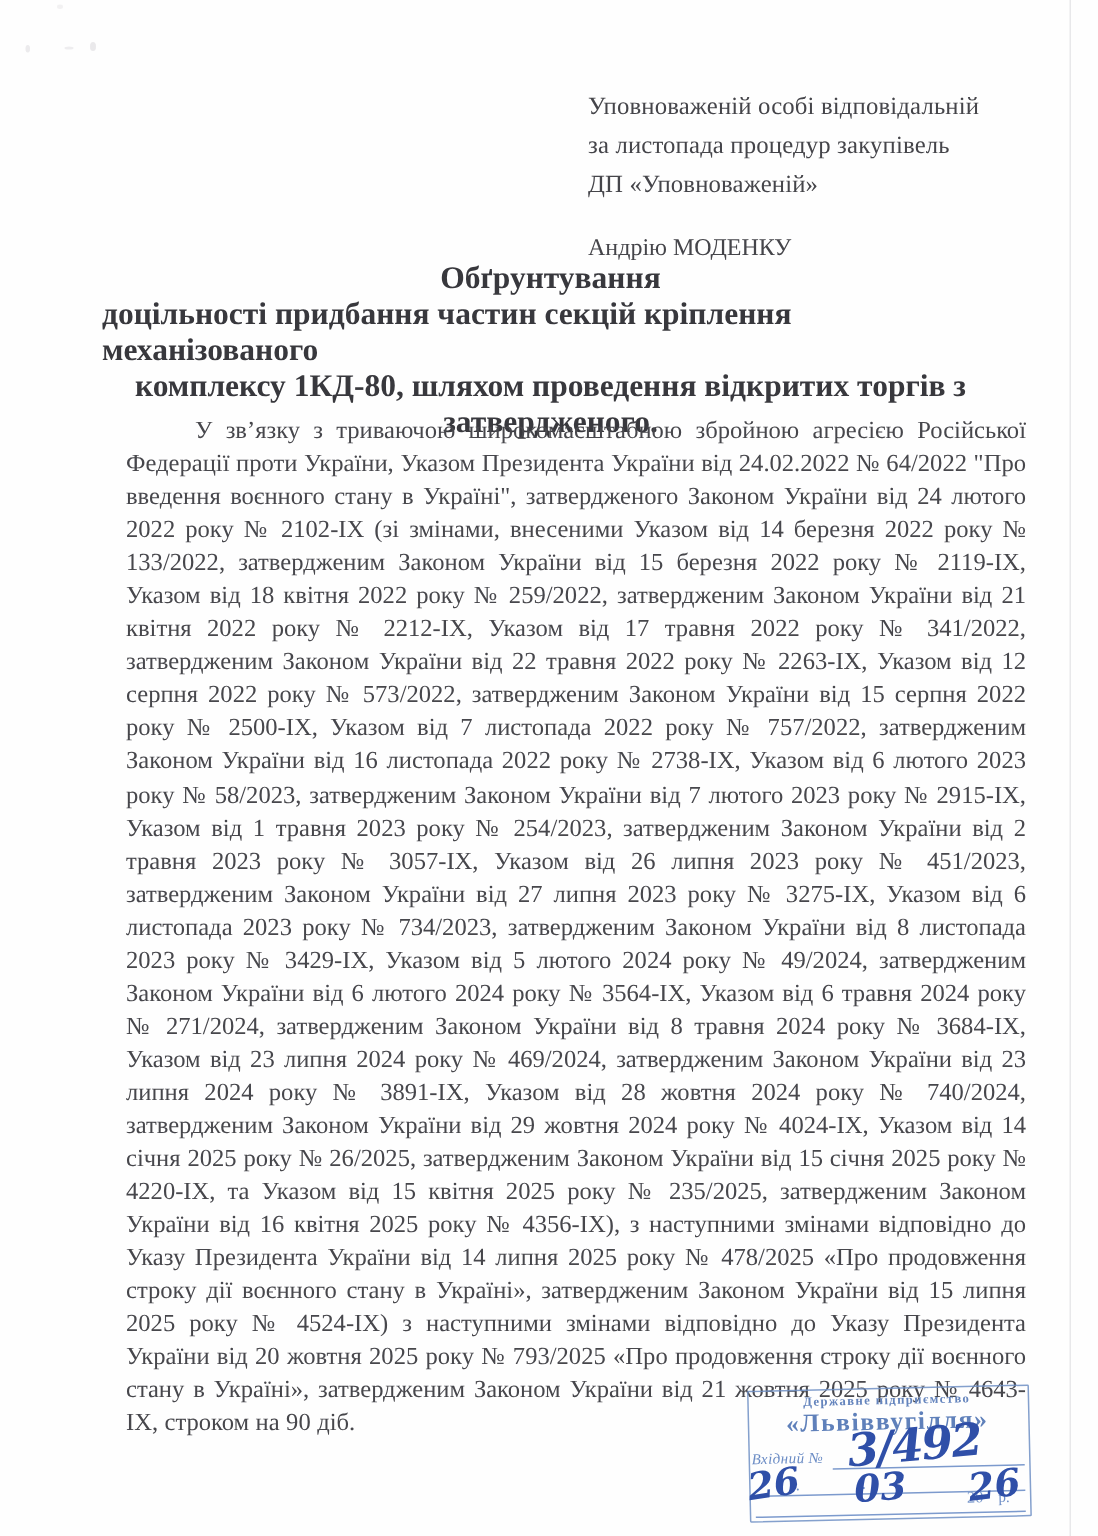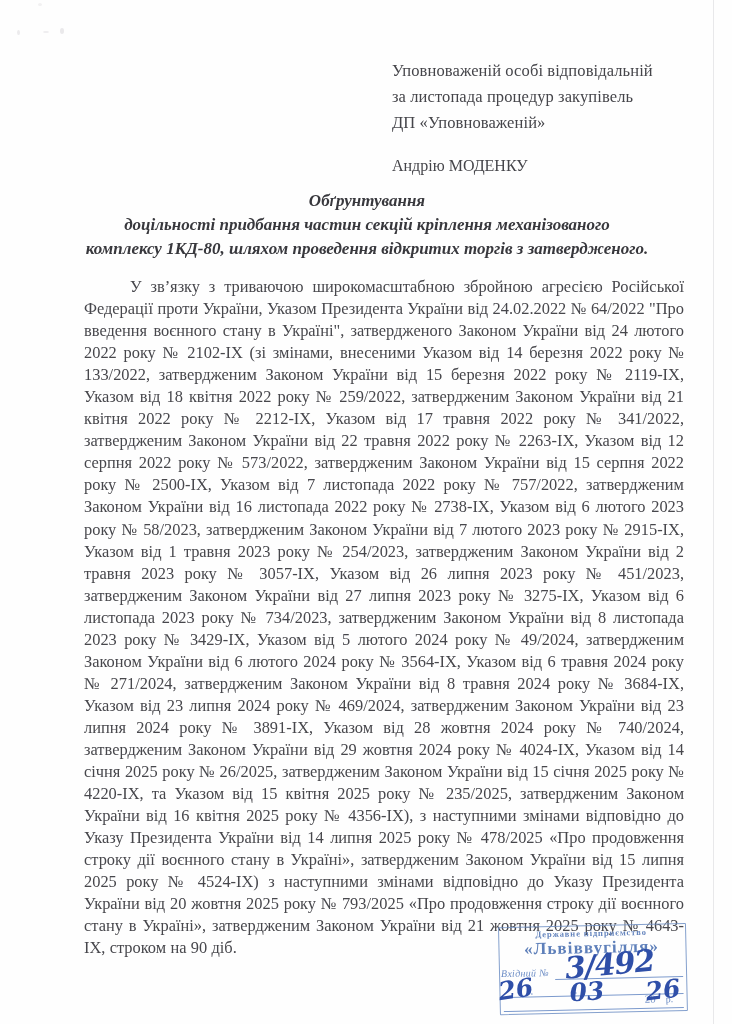--- a/index.html
+++ b/index.html
@@ -59,31 +59,30 @@
     line-height: 26px;
     color: #45454a;
     white-space: nowrap;
     margin-top: 16px;
   }
 
   
   .title-block {
     position: absolute;
     left: 68px;
-    top: 189px;
+    top: 173px;
     width: 598px;
     text-align: center;
     font-weight: bold;
-    font-size: 17px;
+    font-size: 21px;
     line-height: 24px;
     color: #38383d;
-    font-style: italic;
   }
   .title-line1 { text-align: center; }
-  .title-line2 { text-align: center; }
+  .title-line2 { text-align: left; }
   .title-line3 { text-align: center; }
 
   
   .body-text {
     position: absolute;
     left: 84px;
     top: 276px;
     width: 600px;
     font-size: 16.4px;
     line-height: 22.05px;

